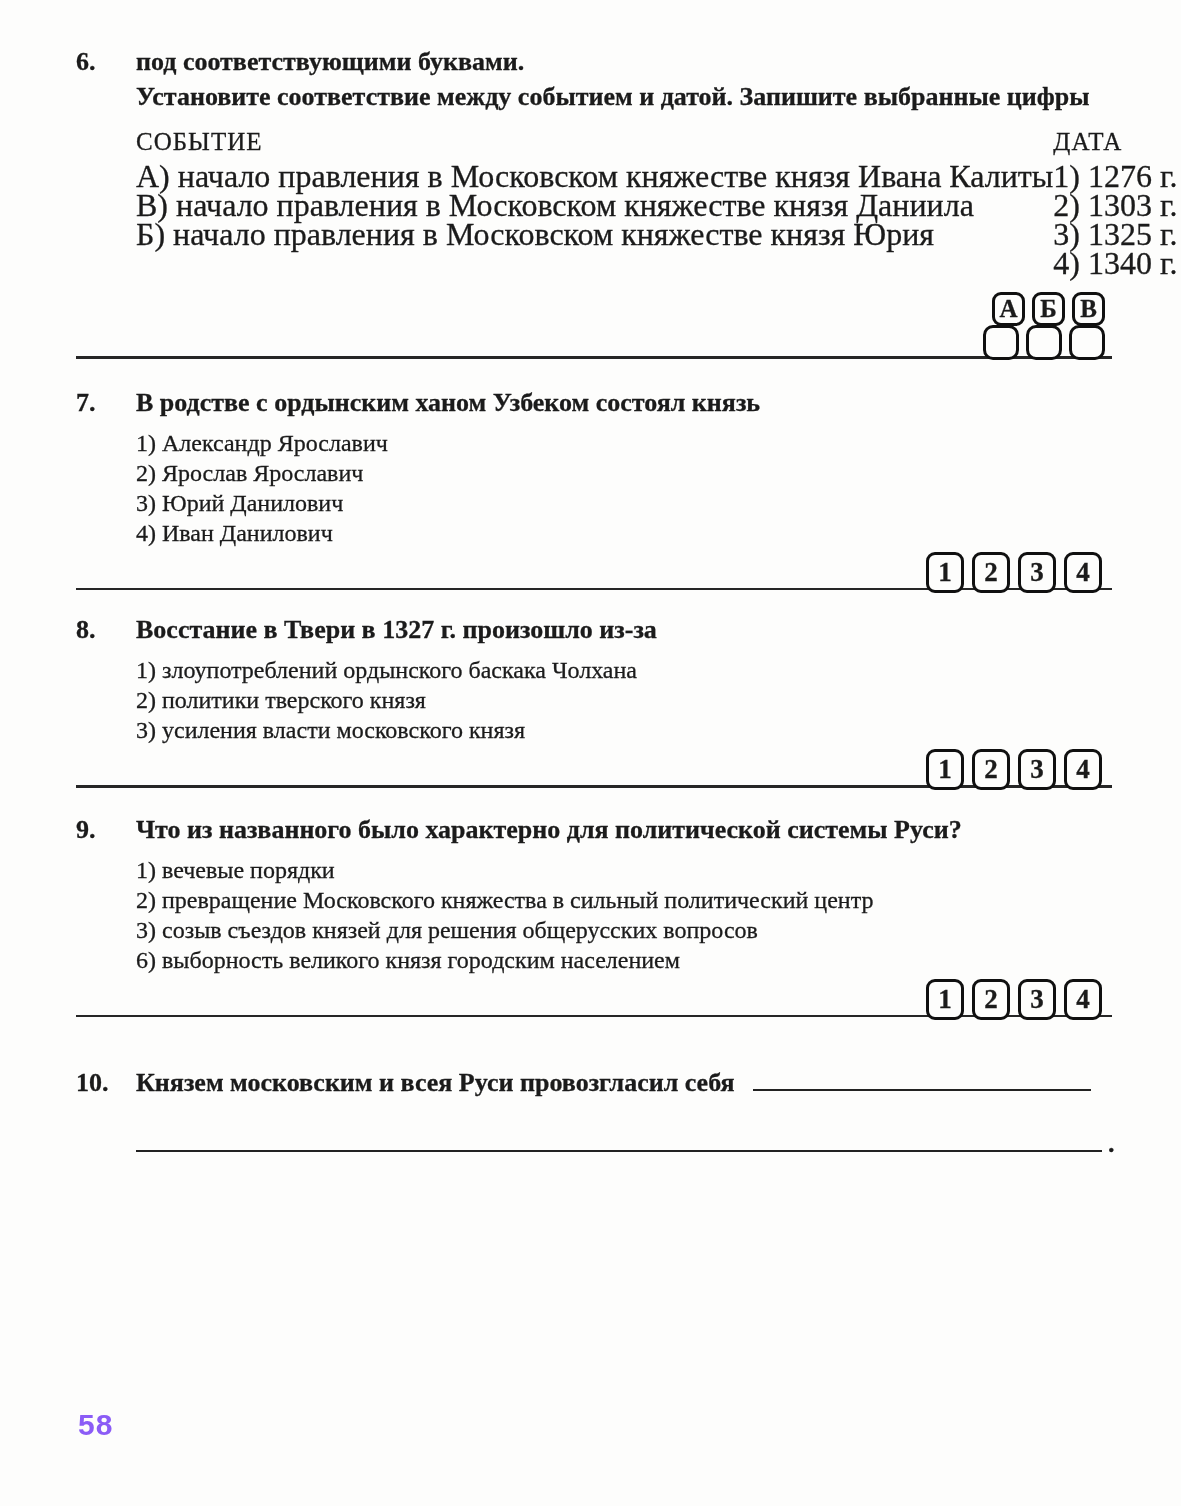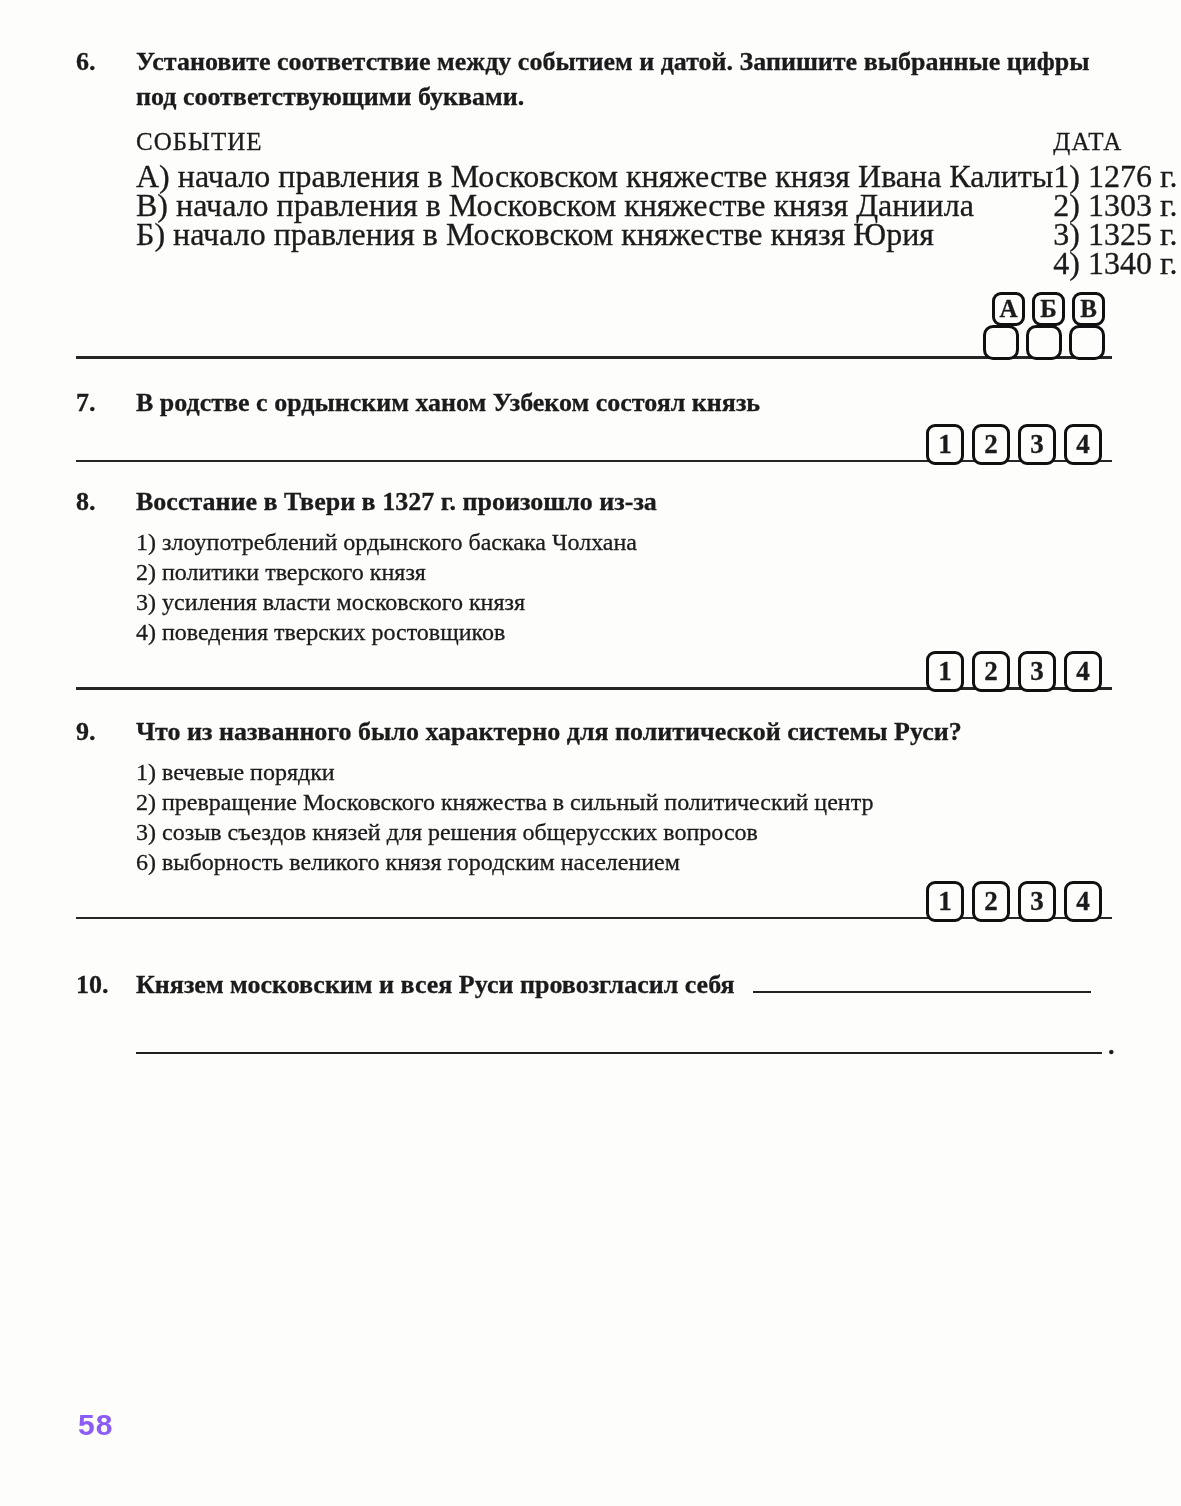--- a/index.html
+++ b/index.html
@@ -149,22 +149,22 @@
 </head>
 <body>
 
 <div class="page">
   <div class="content">
 
     <section class="question q6">
       <div class="q-head">
         <span class="q-num">6.</span>
         <div class="q-stem">
+          <div>под соответствующими буквами.</div>
           <div>Установите соответствие между событием и датой. Запишите выбранные цифры</div>
-          <div>под соответствующими буквами.</div>
         </div>
       </div>
 
       <div class="match-table">
         <div class="match-left">
           <div class="col-header">СОБЫТИЕ</div>
           <div class="event-row"><span>А)</span> <span>начало правления в Московском княжестве князя Ивана Калиты</span></div>
           <div class="event-row"><span>В)</span> <span>начало правления в Московском княжестве князя Даниила</span></div>
           <div class="event-row"><span>Б)</span> <span>начало правления в Московском княжестве князя Юрия</span></div>
         </div>
@@ -192,39 +192,44 @@
         </div>
       </div>
       <hr class="sep q6">
     </section>
 
     <section class="question q7">
       <div class="q-head">
         <span class="q-num">7.</span>
         <div class="q-stem">В родстве с ордынским ханом Узбеком состоял князь</div>
       </div>
+      <ul class="options">
+        <li>1) Александр Ярославич</li>
+        <li>2) Ярослав Ярославич</li>
+        <li>3) Юрий Данилович</li>
+        <li>4) Иван Данилович</li>
+      </ul>
       <div class="digits-right boxes-digits">
         <div class="abox digit">1</div>
         <div class="abox digit">2</div>
         <div class="abox digit">3</div>
         <div class="abox digit">4</div>
       </div>
       <hr class="sep">
     </section>
 
     <section class="question q8">
       <div class="q-head">
         <span class="q-num">8.</span>
         <div class="q-stem">Восстание в Твери в 1327 г. произошло из-за</div>
       </div>
       <ul class="options">
         <li>1) злоупотреблений ордынского баскака Чолхана</li>
         <li>2) политики тверского князя</li>
         <li>3) усиления власти московского князя</li>
-        <li>4) поведения тверских ростовщиков</li>
       </ul>
       <div class="digits-right boxes-digits">
         <div class="abox digit">1</div>
         <div class="abox digit">2</div>
         <div class="abox digit">3</div>
         <div class="abox digit">4</div>
       </div>
       <hr class="sep">
     </section>
 

